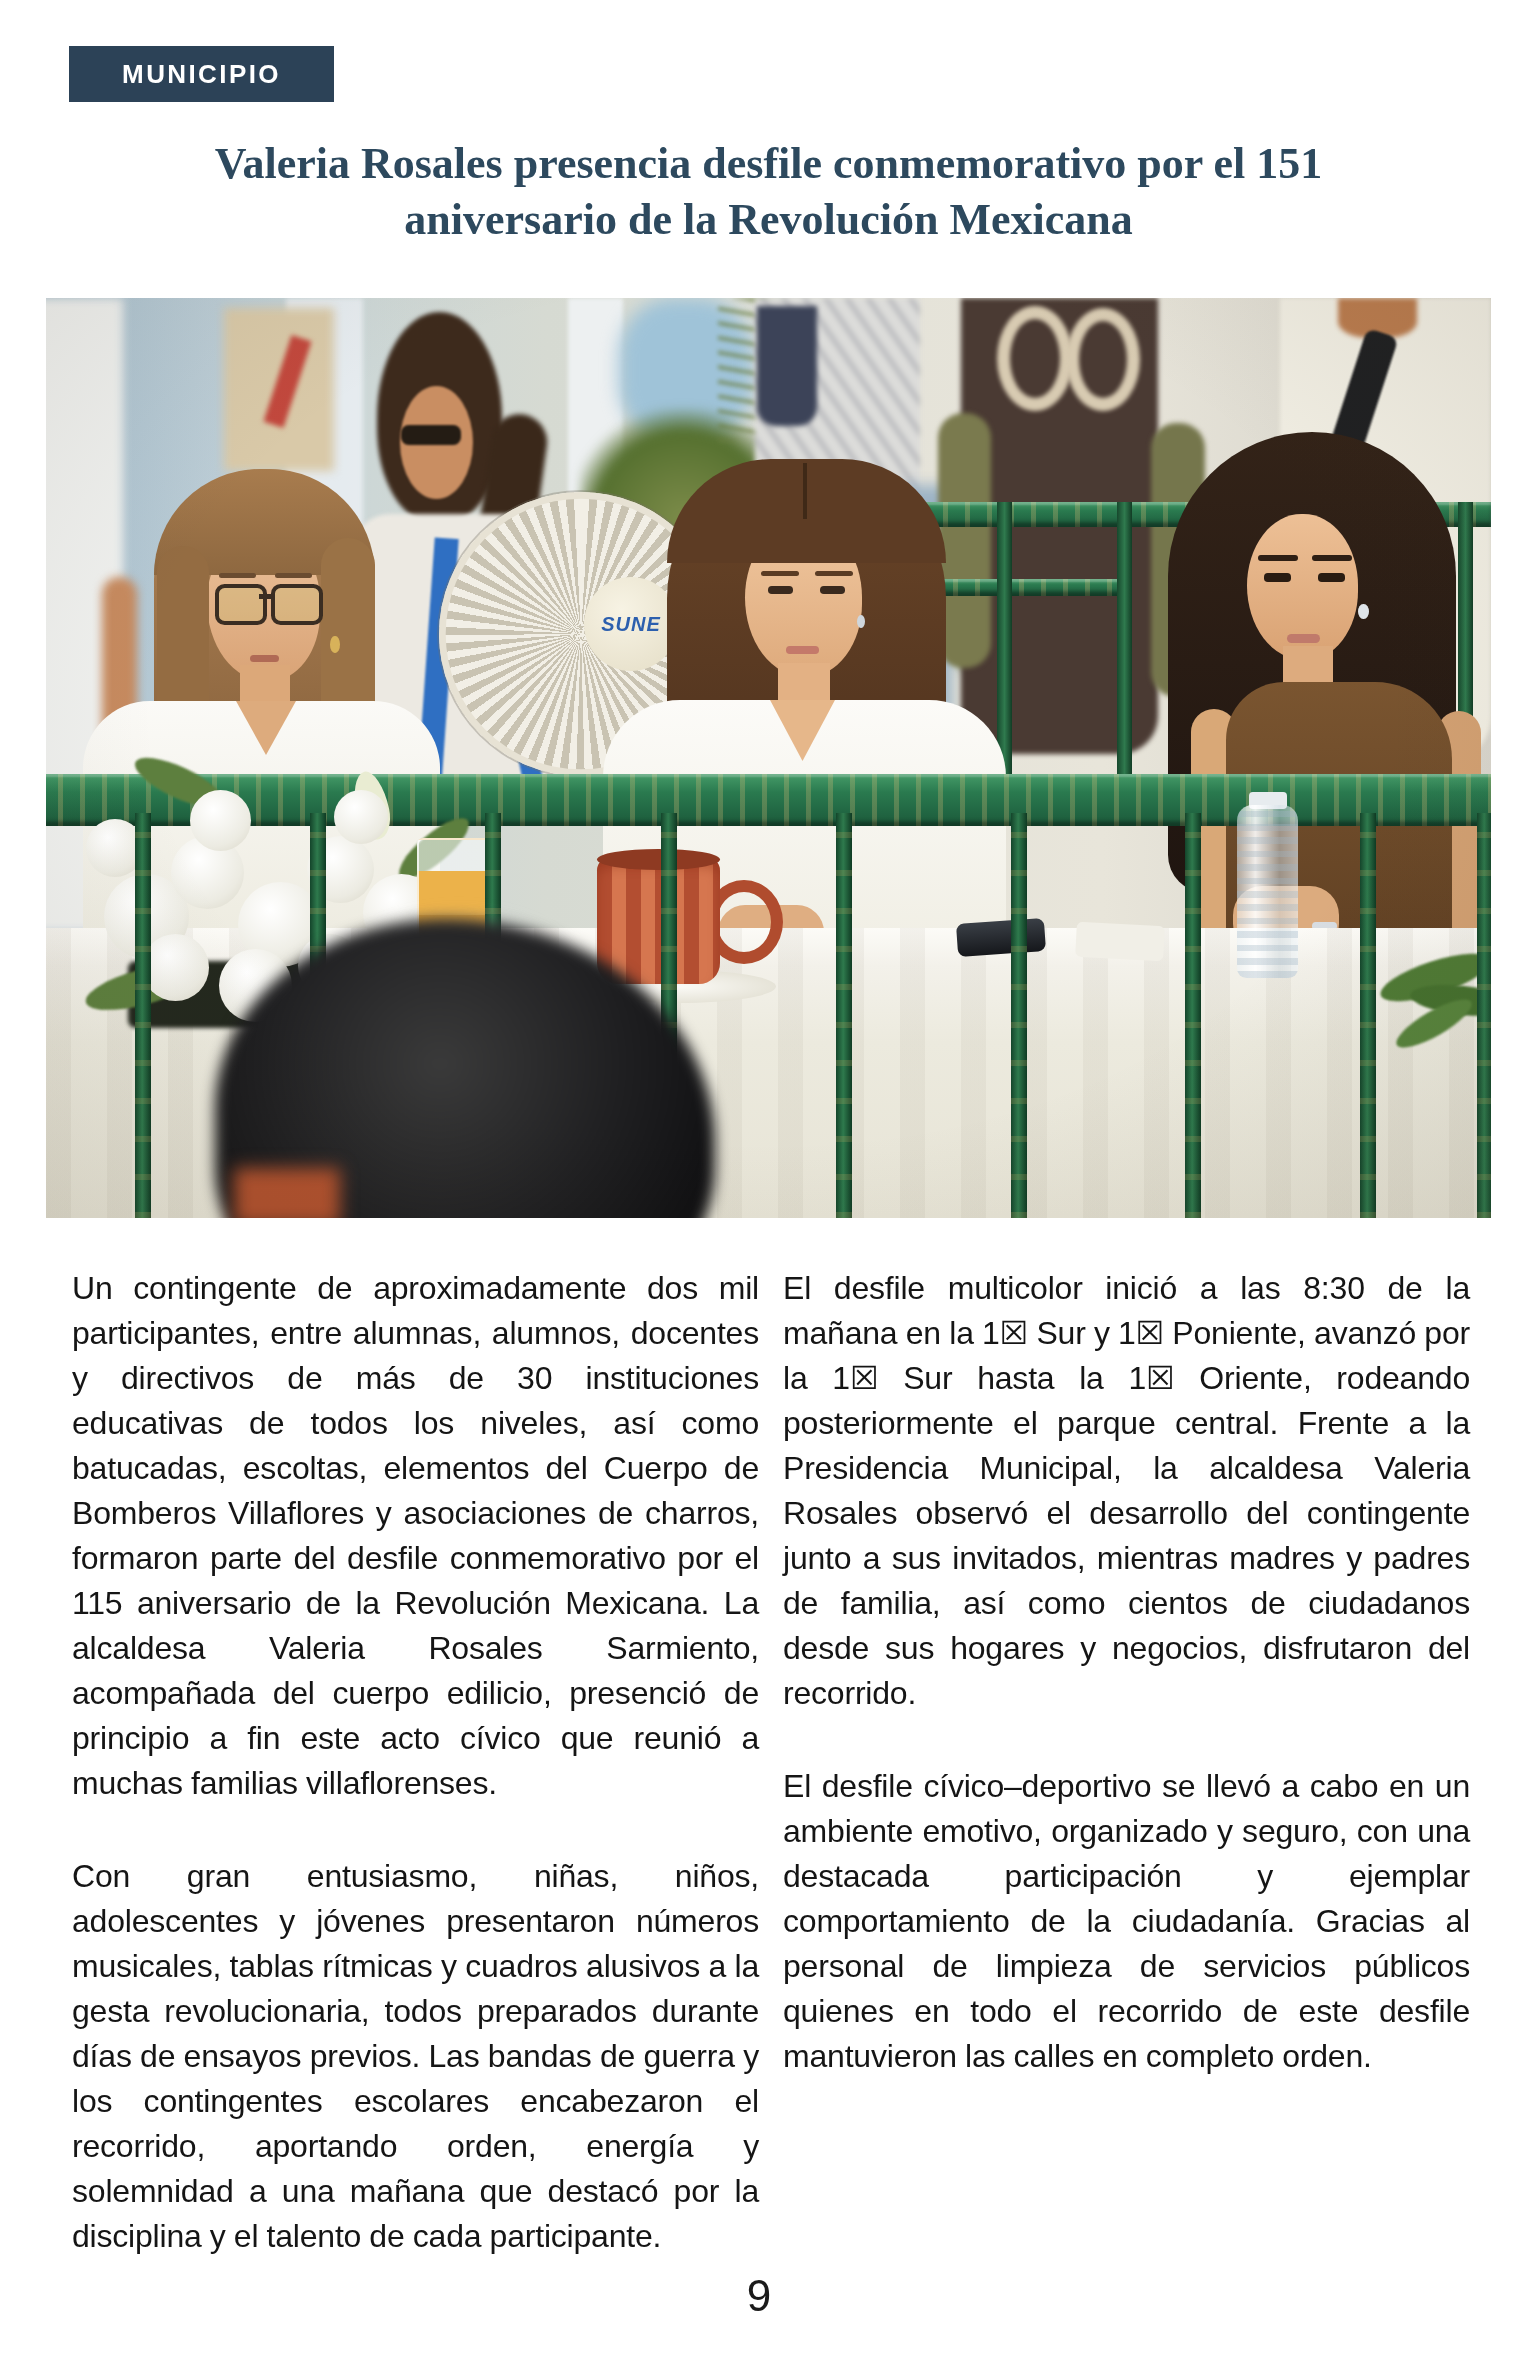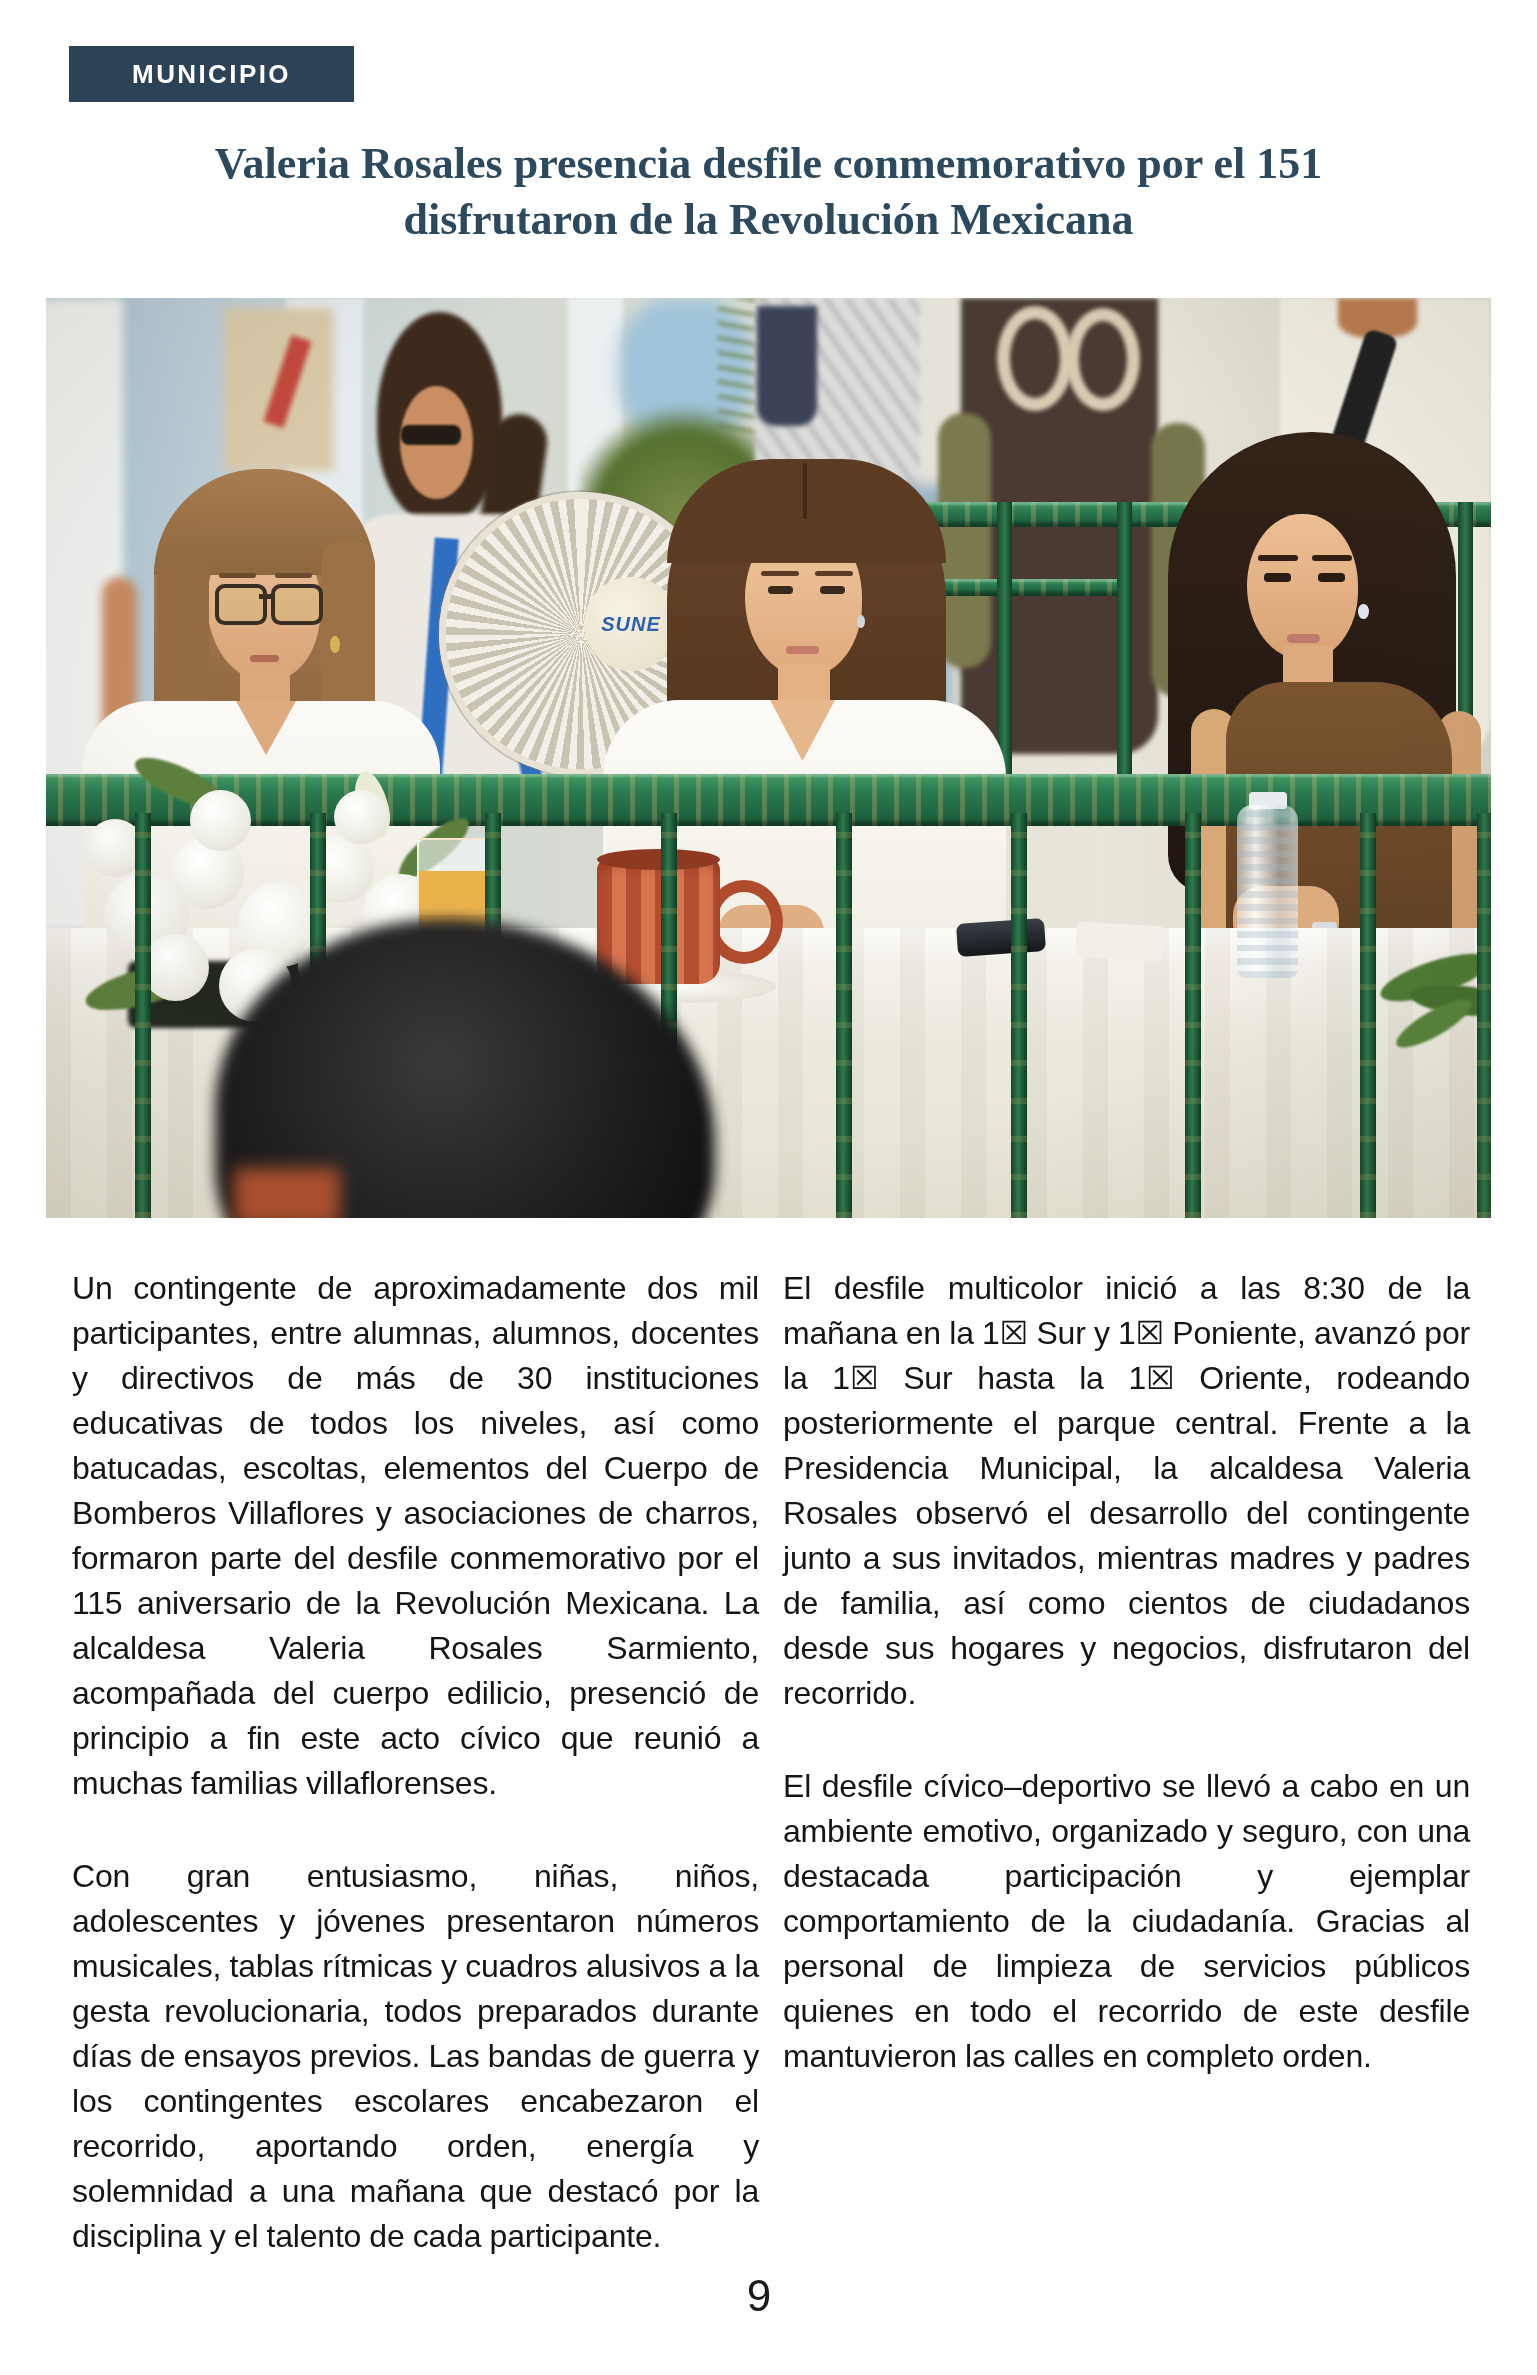--- a/index.html
+++ b/index.html
@@ -1,21 +1,21 @@
 <!DOCTYPE html>
 <html><head>
 <meta charset="utf-8">
 <style>
   html,body{margin:0;padding:0;background:#ffffff;}
   .page{position:relative;width:1537px;height:2376px;background:#ffffff;overflow:hidden;
         font-family:"Liberation Sans", sans-serif;}
   .ab{position:absolute;}
 
   
-  .badge{position:absolute;left:69px;top:46px;width:285px;height:56px;background:#2c4257;
+  .badge{position:absolute;left:69px;top:46px;width:265px;height:56px;background:#2c4257;
          display:flex;align-items:center;justify-content:center;color:#ffffff;font-weight:700;
          font-size:26px;letter-spacing:2.4px;font-family:"Liberation Sans",sans-serif;}
 
   
   .title{position:absolute;left:77px;top:136px;width:1383px;margin:0;text-align:center;
          font-family:"Liberation Serif", serif;font-weight:700;color:#2d495e;
          font-size:44px;line-height:56px;}
   .title .tl{display:block;}
 
   
@@ -70,21 +70,21 @@
 <body>
 
 <div class="page">
 
   <div class="badge">
     <span>MUNICIPIO</span>
   </div>
 
   <h1 class="title">
     <span class="tl">Valeria Rosales presencia desfile conmemorativo por el 151</span>
-    <span class="tl">disfrutaron de la Revolución Mexicana</span>
+    <span class="tl">aniversario de la Revolución Mexicana</span>
   </h1>
 
   <div class="photo">
 
     <div class="ab b3" style="left:240px;top:0;width:77px;height:634px;background:#e9eef2;opacity:.9;"></div>
     <div class="ab b2" style="left:522px;top:0;width:55px;height:327px;background:#edf0f1;"></div>
     <div class="ab b9" style="left:573px;top:0;width:134px;height:144px;background:#9fc3d8;border-radius:40%;"></div>
     <div class="ab b5" style="left:534px;top:110px;width:207px;height:226px;background:radial-gradient(circle,#7d8c4a,#55702f 58%,rgba(85,112,47,0) 76%);"></div>
     <div class="ab b5" style="left:889px;top:216px;width:154px;height:178px;background:radial-gradient(circle,#7a8a48,#4f6b35 55%,rgba(79,107,53,0) 75%);"></div>
     <div class="ab b2" style="left:672px;top:0;width:86px;height:144px;background:repeating-linear-gradient(10deg,#6a7d3f 0 3.8px,rgba(0,0,0,0) 3.8px 14.4px);opacity:.7;"></div>

